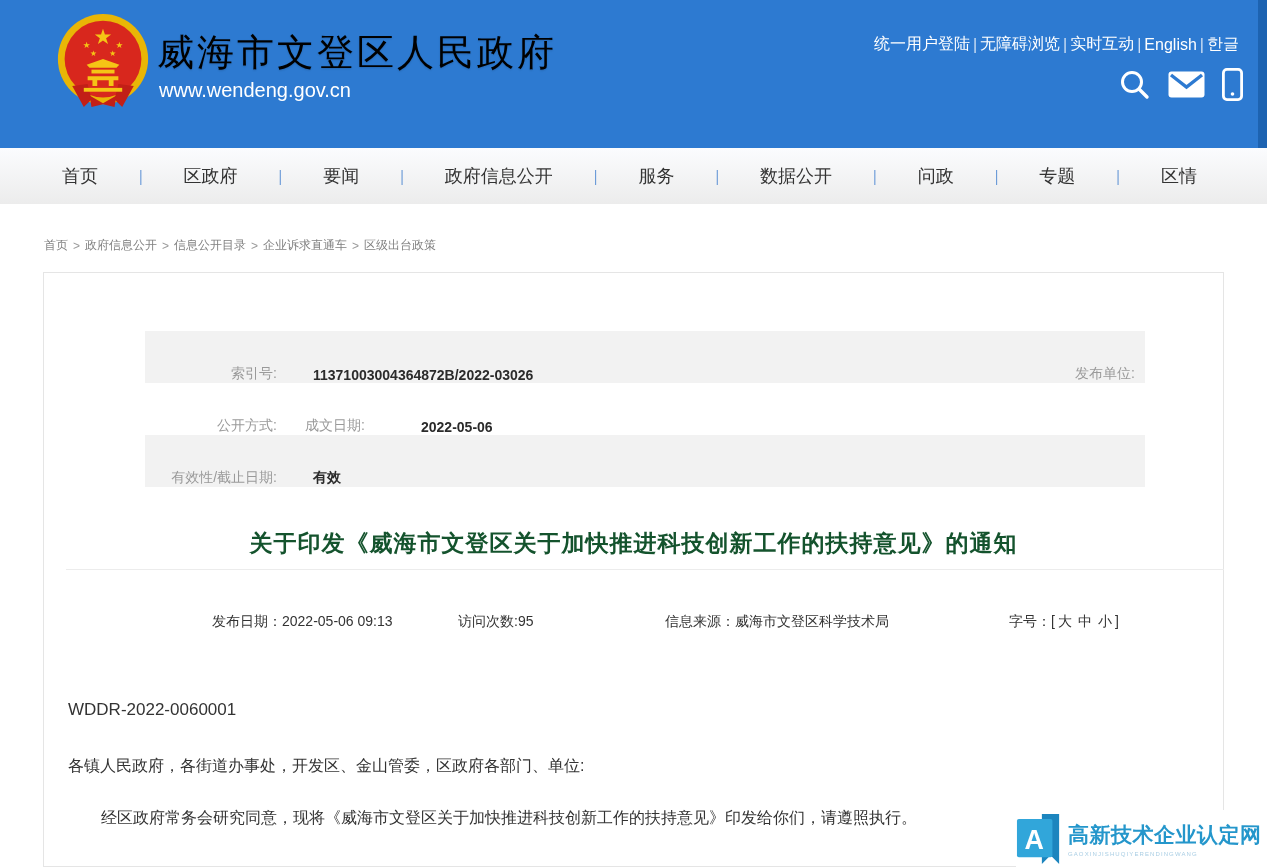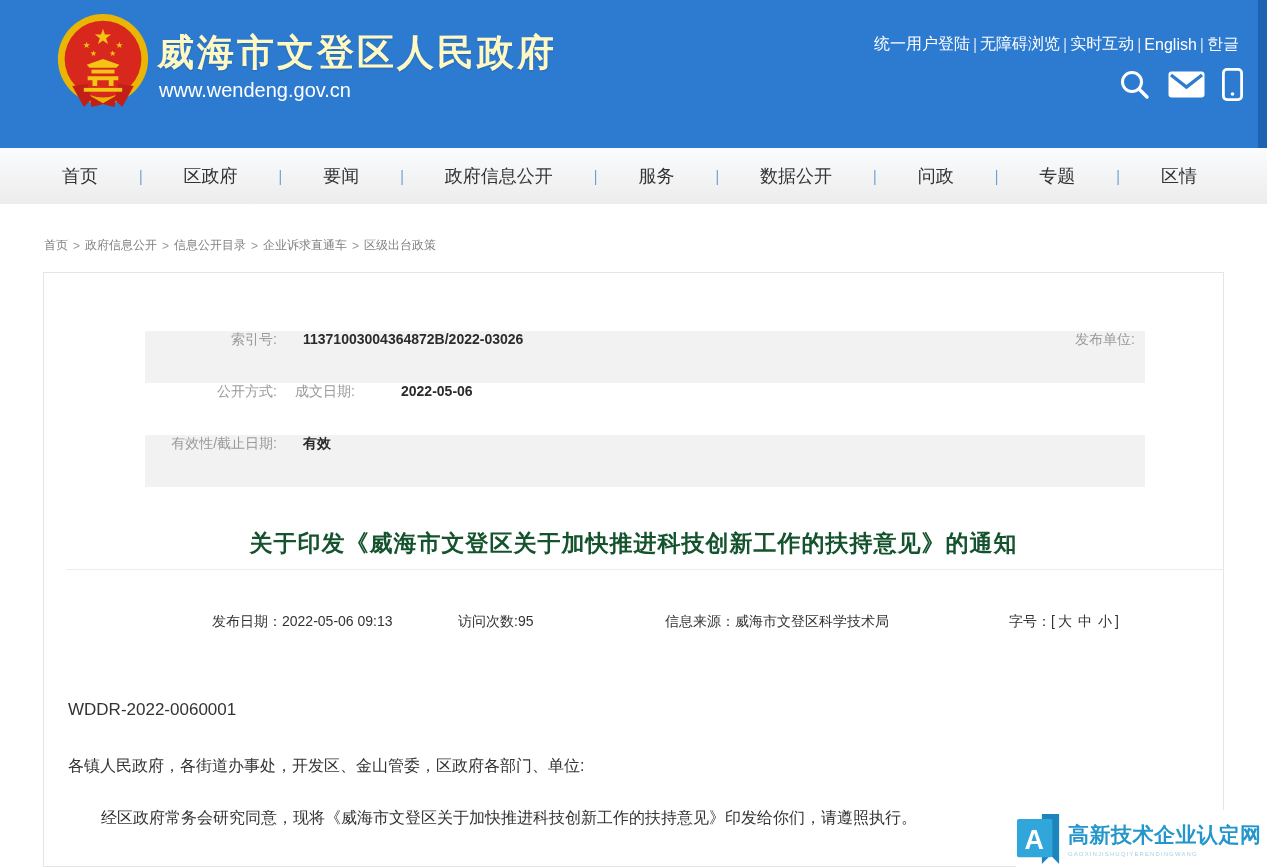--- a/index.html
+++ b/index.html
@@ -4,21 +4,21 @@
 <style>
   * { margin:0; padding:0; box-sizing:border-box; }
   html,body { background:#fff; }
   body { font-family:"Liberation Sans","DejaVu Sans",sans-serif; }
   .page { position:relative; width:1267px; height:867px; background:#fff; overflow:hidden; margin:0 auto; }
 
   
   .header { position:absolute; left:0; top:0; width:1267px; height:148px; background:#2d7ad1; }
   .header-edge { position:absolute; right:0; top:0; width:9px; height:148px; background:#1d63b1; }
   .emblem { position:absolute; left:55px; top:11px; width:96px; height:100px; }
-  .site-title { position:absolute; left:157px; top:28px; color:#fef9c3; font-size:37px; font-weight:bold; letter-spacing:3px; white-space:nowrap; text-shadow:0 1px 2px rgba(0,0,0,.15); }
+  .site-title { position:absolute; left:157px; top:28px; color:#000000; font-size:37px; font-weight:normal; letter-spacing:3px; white-space:nowrap; text-shadow:0 1px 2px rgba(0,0,0,.15); }
   .site-url { position:absolute; left:159px; top:79px; color:#fff; font-size:20px; }
   .top-links { position:absolute; right:28px; top:34px; display:flex; align-items:center; gap:3px; color:#fff; font-size:16px; white-space:nowrap; }
   .top-links a { color:#fff; text-decoration:none; cursor:pointer; }
   .top-links .sep { color:#cfe0f5; }
   .header-icons { position:absolute; right:24px; top:68px; display:flex; align-items:center; gap:17px; }
   .header-icons span { display:inline-flex; cursor:pointer; }
 
   
   .nav { position:absolute; left:0; top:148px; width:1267px; height:56px;
          background:linear-gradient(#fbfcfe,#ececec); display:flex; align-items:center;
@@ -28,21 +28,21 @@
 
   
   .breadcrumb { position:absolute; left:44px; top:237px; font-size:12px; color:#808080; display:flex; gap:5px; align-items:center; }
   .breadcrumb a { color:#808080; text-decoration:none; cursor:pointer; }
   .bc-sep { color:#9a9a9a; }
 
   
   .panel { position:absolute; left:43px; top:272px; width:1181px; height:595px; background:#fff; border:1px solid #e5e5e5; }
 
   .doc-info { position:absolute; left:101px; top:58px; width:1000px; font-size:14px; }
-  .di-row { display:flex; align-items:flex-start; height:52px; padding:0 10px 0 0; }
+  .di-row { display:flex; align-items:flex-end; height:52px; padding:0 10px 0 0;gap:10px; }
   .di-row.shaded { background:#f2f2f2; }
   .di-label { width:132px; text-align:right; color:#9a9a9a; white-space:nowrap; }
   .di-value { flex:1 1 auto; margin-left:26px; color:#2b2b2b; font-weight:bold; }
   .di-label2 { width:78px; }
   .di-value2 { flex:0 0 300px; margin-left:46px; color:#2b2b2b; font-weight:bold; }
 
   .title { position:absolute; left:0; top:255px; width:100%; text-align:center; font-size:23px; font-weight:bold; color:#14532d; letter-spacing:1px; }
   .title-rule { position:absolute; left:22px; top:296px; width:1158px; border-top:1px solid #ececec; }
 
   .meta { position:absolute; left:0; top:320px; width:100%; height:22px; font-size:14px; color:#333; }

